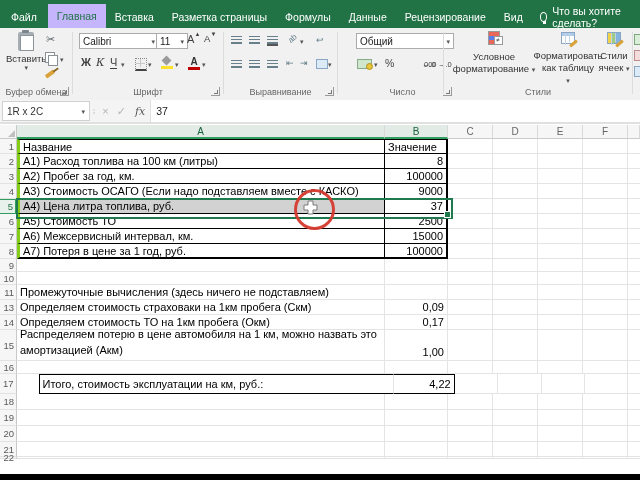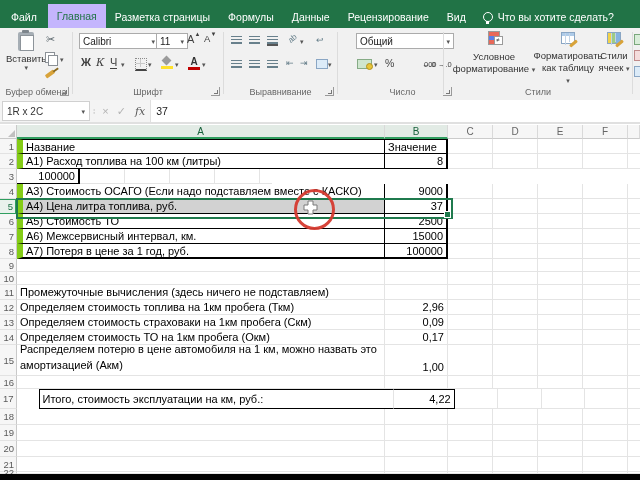--- a/index.html
+++ b/index.html
@@ -76,21 +76,21 @@
   .ch{box-sizing:border-box;background:#f6f6f6;border-right:1px solid #d9d9d9;border-bottom:1px solid #cbcbcb;font-size:10px;color:#666;display:flex;align-items:center;justify-content:center;}
   .ch.sel{background:#e2ebe5;color:#17613b;border-bottom:2px solid #2f9e5f;}
   .grow{display:flex;}
   .rh{width:17px;box-sizing:border-box;background:#f6f6f6;border-right:1px solid #c9c9c9;border-bottom:1px solid #e2e2e2;font-size:9.5px;color:#5a5a5a;display:flex;align-items:center;justify-content:flex-end;padding-right:2px;}
   .rh.sel{background:#e9f1ec;color:#1e7145;border-top:1px solid #2f9e5f;border-bottom:1px solid #2f9e5f;border-right:2px solid #2f9e5f;}
   .c{box-sizing:border-box;border-right:1px solid #e4e4e4;border-bottom:1px solid #e4e4e4;font-size:11px;color:#000;display:flex;align-items:center;overflow:hidden;white-space:nowrap;background:#fff;}
   .cA{width:368px;padding-left:3px;}
   .cB{width:63px;justify-content:flex-end;padding-right:3px;}
   .cB.left{justify-content:flex-start;padding-left:3px;}
   .co{width:45px;} .cg{width:12px;border-right:none;}
-  .ba{border-left:6px solid #84cc16;border-right:1px solid #000;border-bottom:1px solid #000;}
+  .ba{border-left:3px solid #84cc16;border-right:1px solid #000;border-bottom:1px solid #000;}
   .bb{border-right:2px solid #000;border-bottom:1px solid #000;}
   .bt{border-top:1px solid #000;}
   .b8{border-bottom:2px solid #000 !important;}
   .ta{border:1.5px solid #000;border-right:1px solid #e4e4e4;margin-left:22px;}
   .tb{border:1.5px solid #000;border-left:none;}
   .selA{background:#d2d2d2;}
   .tall .cA{white-space:normal;line-height:16px;align-items:flex-end;padding-bottom:2px;}
   .tall .cB{align-items:flex-end;padding-bottom:2px;}
   
   .selbox{position:absolute;left:16px;top:198px;width:433px;height:17px;border:2px solid #1f7a4d;pointer-events:none;z-index:5;}
@@ -100,20 +100,21 @@
   .botbar{position:absolute;left:0;top:474px;width:640px;height:6px;background:#000;}
 </style>
 </head>
 <body>
 
 <div id="app">
 
   <div class="tabbar">
     <div class="tab file">Файл</div>
     <div class="tab active">Главная</div>
+    <div class="tab">Вставка</div>
     <div class="tab">Разметка страницы</div>
     <div class="tab">Формулы</div>
     <div class="tab">Данные</div>
     <div class="tab">Рецензирование</div>
     <div class="tab">Вид</div>
     <div class="tellme">
       <span class="bulb"></span>
       <span>Что вы хотите сделать?</span>
     </div>
   </div>
@@ -282,20 +283,21 @@
           <div class="c cA ba">А1) Расход топлива на 100 км (литры)</div>
           <div class="c cB bb">8</div>
           <div class="c co"></div>
           <div class="c co"></div>
           <div class="c co"></div>
           <div class="c co"></div>
           <div class="c cg"></div>
         </div>
         <div class="grow" style="height: 15px;">
           <div class="rh">3</div>
+          <div class="c cA ba">А2) Пробег за год, км.</div>
           <div class="c cB bb">100000</div>
           <div class="c co"></div>
           <div class="c co"></div>
           <div class="c co"></div>
           <div class="c co"></div>
           <div class="c cg"></div>
         </div>
         <div class="grow" style="height: 15px;">
           <div class="rh">4</div>
           <div class="c cA ba">А3) Стоимость ОСАГО (Если надо подставляем вместе с КАСКО)</div>
@@ -363,30 +365,20 @@
           <div class="c co"></div>
           <div class="c co"></div>
           <div class="c co"></div>
           <div class="c co"></div>
           <div class="c cg"></div>
         </div>
         <div class="grow" style="height: 15px;">
           <div class="rh">11</div>
           <div class="c cA">Промежуточные вычисления (здесь ничего не подставляем)</div>
           <div class="c cB"></div>
-          <div class="c co"></div>
-          <div class="c co"></div>
-          <div class="c co"></div>
-          <div class="c co"></div>
-          <div class="c cg"></div>
-        </div>
-        <div class="grow" style="height: 15px;">
-          <div class="rh">12</div>
-          <div class="c cA">Определяем стоимость топлива на 1км пробега (Ткм)</div>
-          <div class="c cB">2,96</div>
           <div class="c co"></div>
           <div class="c co"></div>
           <div class="c co"></div>
           <div class="c co"></div>
           <div class="c cg"></div>
         </div>
         <div class="grow" style="height: 15px;">
           <div class="rh">13</div>
           <div class="c cA">Определяем стоимость страховаки на 1км пробега (Скм)</div>
           <div class="c cB">0,09</div>

